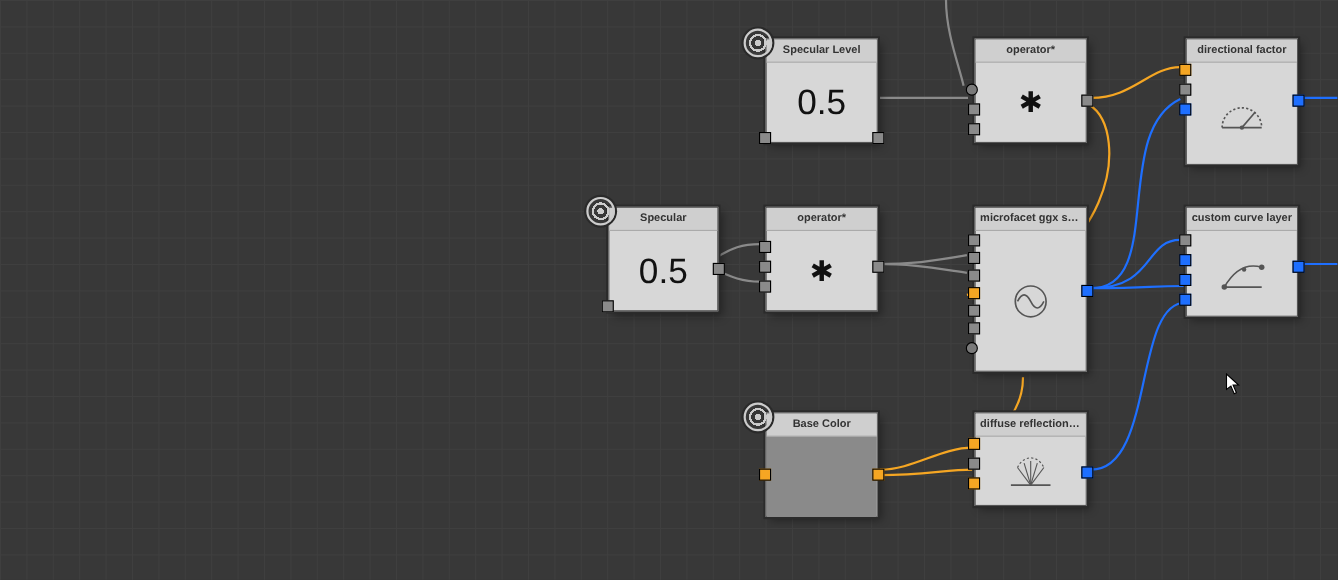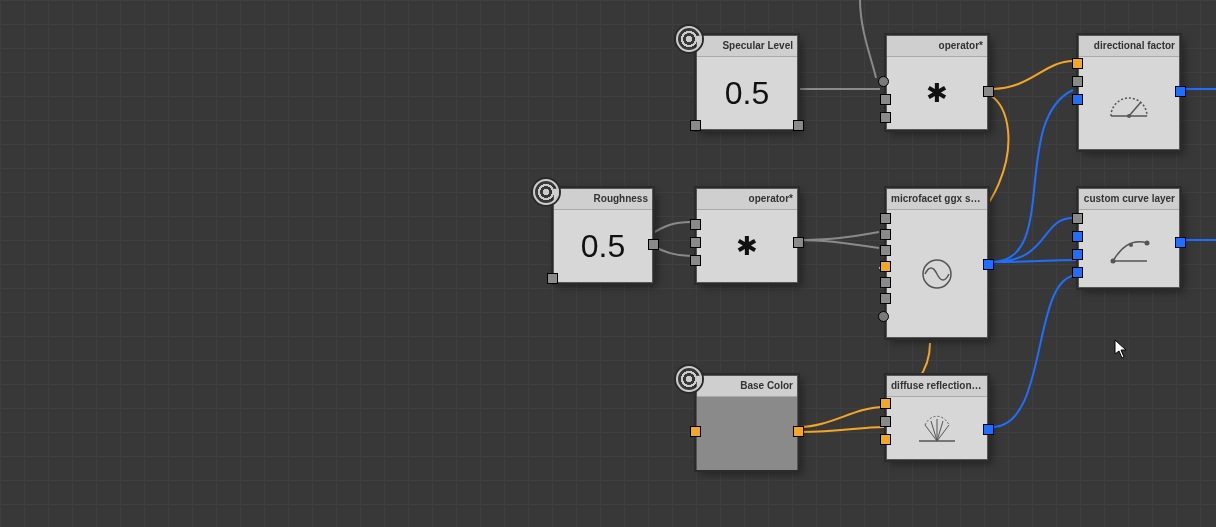--- a/index.html
+++ b/index.html
@@ -18,21 +18,21 @@
     background:#d7d7d7;
     border:1px solid #555;
     box-shadow:0 0 0 2px #2b2b2b, 4px 4px 8px rgba(0,0,0,.4);
     box-sizing:border-box;
   }
   .node .title{
     height:20px;line-height:20px;
     background:#cfcfcf;
     border-bottom:1px solid #aaa;
     font-size:10px;font-weight:bold;color:#333;
-    text-align:right;
+    text-align:center;
     white-space:nowrap;overflow:hidden;text-overflow:ellipsis;
     padding:0 4px;
   }
   .node .body{
     height:calc(100% - 20px);
     display:flex;align-items:center;justify-content:center;
     font-size:32px;color:#111;
     position:relative;
   }
   .node .body.grey{background:#8a8a8a;}
@@ -115,21 +115,21 @@
         <circle cx="22" cy="30" r="2" fill="#555"></circle>
       </svg>
     </div>
     <div class="port sq-orange" style="left:-7px;top:22px;"></div>
     <div class="port sq-grey" style="left:-7px;top:40px;"></div>
     <div class="port sq-blue" style="left:-7px;top:58px;"></div>
     <div class="port sq-blue" style="right:-7px;top:50px;"></div>
   </div>
 
   <div class="node" style="left:553px;top:188px;width:100px;height:95px;">
-    <div class="title">Roughness</div>
+    <div class="title">Specular</div>
     <div class="body">0.5</div>
     <div class="port sq-grey" style="left:-7px;top:84px;"></div>
     <div class="port sq-grey" style="right:-7px;top:50px;"></div>
   </div>
   <div class="ring" style="left:533px;top:179px;"></div>
 
   <div class="node" style="left:696px;top:188px;width:102px;height:95px;">
     <div class="title">operator*</div>
     <div class="body" style="font-size:26px;">✱</div>
     <div class="port sq-grey" style="left:-7px;top:30px;"></div>

